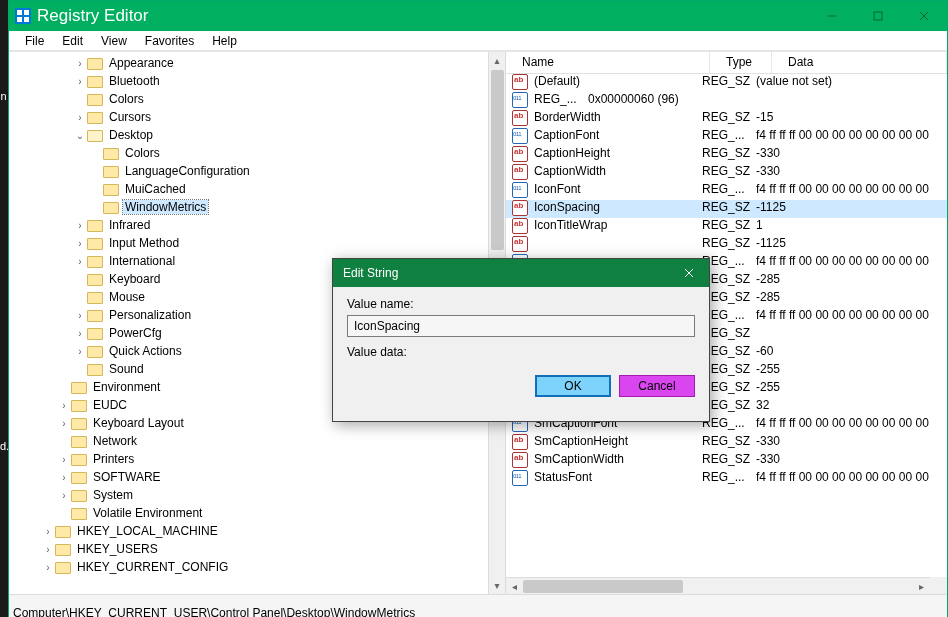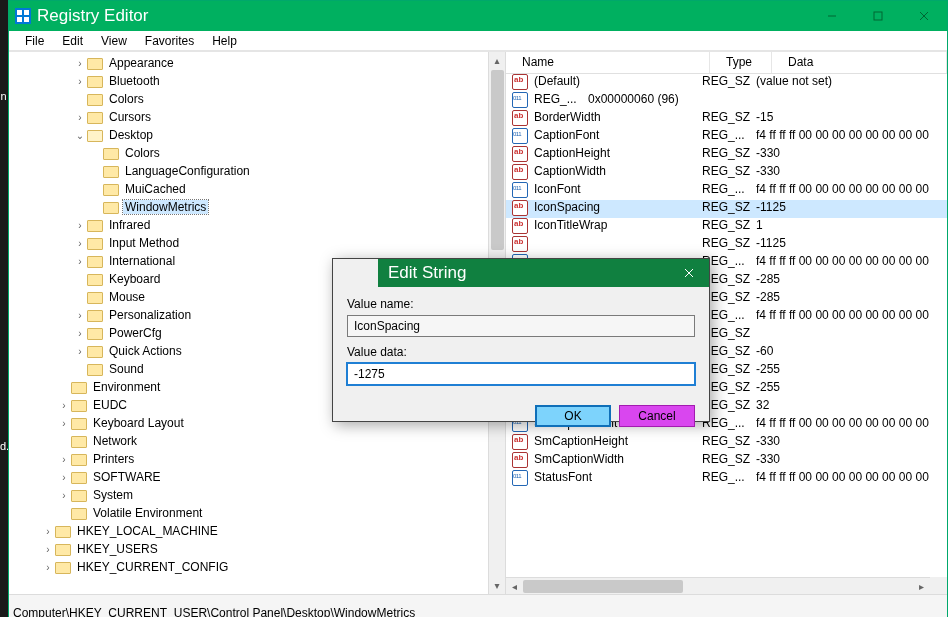--- a/index.html
+++ b/index.html
@@ -44,21 +44,21 @@
   .list-row .cname { width: 168px; overflow: hidden; }
   .list-row .ctype { width: 54px; overflow: hidden; }
   .list-row .cdata { flex: 1; overflow: hidden; }
   .list-hscroll { position: absolute; left: 0; right: 17px; bottom: 0; height: 17px; background: #f0f0f0; border-top: 1px solid #dcdcdc; display: flex; align-items: center; }
   .list-hscroll .arrow { width: 17px; display:flex; align-items:center; justify-content:center; color:#666; font-size:10px; height:17px;}
   .list-hscroll .track { flex:1; position:relative; height:17px; }
   .list-hscroll .thumb { position:absolute; top:2px; height:13px; background:#c9c9c9; border-radius:2px; left:0; width:160px; }
   .list-vscroll-corner { position:absolute; right:0; bottom:0; width:17px; height:17px; background:#f0f0f0; }
   .statusbar { height: 36px; border-top: 1px solid #dcdcdc; background: #f5f5f5; display: flex; align-items: center; padding-left: 4px; font-size: 12px; }
   .dialog { position: absolute; left: 332px; top: 258px; width: 378px; height: 164px; background: #f0f0f0; border: 1px solid #444; box-shadow: 3px 3px 14px rgba(0,0,0,.35); }
-  .dialog .dtitle { height: 28px; background: #108040; color: #fff; display: flex; align-items: center; padding-left: 10px; font-size: 17px; margin-left: 45px; }
+  .dialog .dtitle { height: 28px; background: #108040; color: #fff; display: flex; align-items: center; padding-left: 10px; font-size: 12px; }
   .dialog .dtitle .dclose { margin-left: auto; width: 40px; height: 28px; display:flex; align-items:center; justify-content:center; }
   .dialog .dbody { padding: 10px 14px 8px; }
   .dialog .dlabel { font-size: 12px; margin-bottom: 4px; }
   .dialog .dinput { width: 100%; height: 22px; border: 1px solid #7a7a7a; background: #fff; padding: 0 6px; font-size: 12px; font-family: inherit; margin-bottom: 8px; }
   .dialog .dinput.readonly { background: #f6f6f6; }
   .dialog .dinput.focus { outline: 2px solid #1f7fd4; outline-offset: -1px; }
   .dialog .dbtns { display:flex; justify-content:flex-end; gap:8px; padding: 4px 14px 10px; }
   .dialog .dbtn { width: 76px; height: 22px; background: #d946ef; border: 1px solid #a21caf; font-size: 12px; font-family: inherit; }
   .dialog .dbtn.default { border: 2px solid #0f6fb8; background:#7dd3fc; }
 </style>
@@ -460,19 +460,18 @@
       <svg width="10" height="10">
           <line x1="1" y1="1" x2="9" y2="9" stroke="#fff" stroke-width="1"></line>
           <line x1="9" y1="1" x2="1" y2="9" stroke="#fff" stroke-width="1"></line>
         </svg>
     </div>
   </div>
   <div class="dbody">
     <div class="dlabel">Value name:</div>
     <input class="dinput readonly" readonly="" value="IconSpacing" style="">
     <div class="dlabel">Value data:</div>
-    <input class="dinput focus" value="-1275" style="">
   </div>
   <div class="dbtns">
     <button class="dbtn default">OK</button>
     <button class="dbtn">Cancel</button>
   </div>
 </div>
 
 </body></html>

